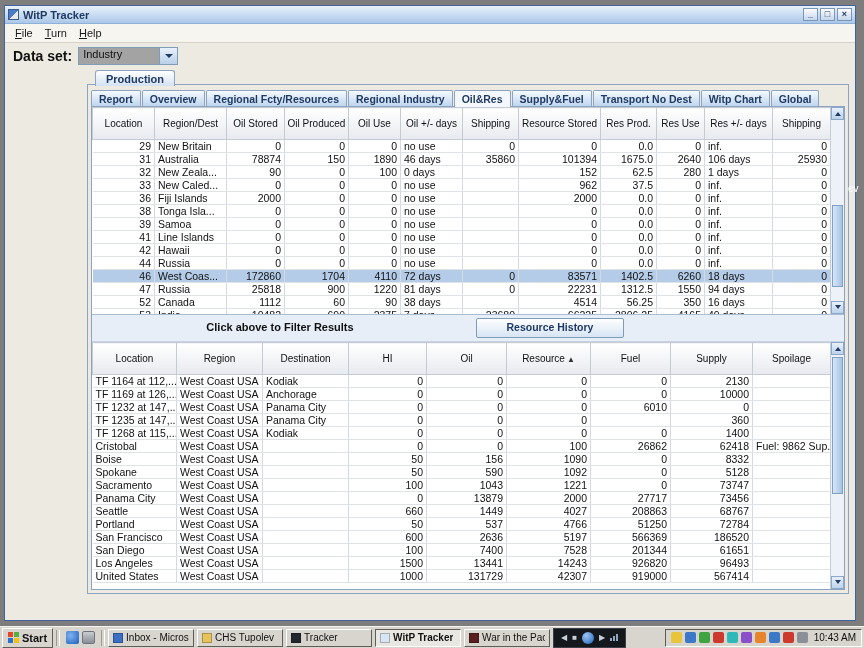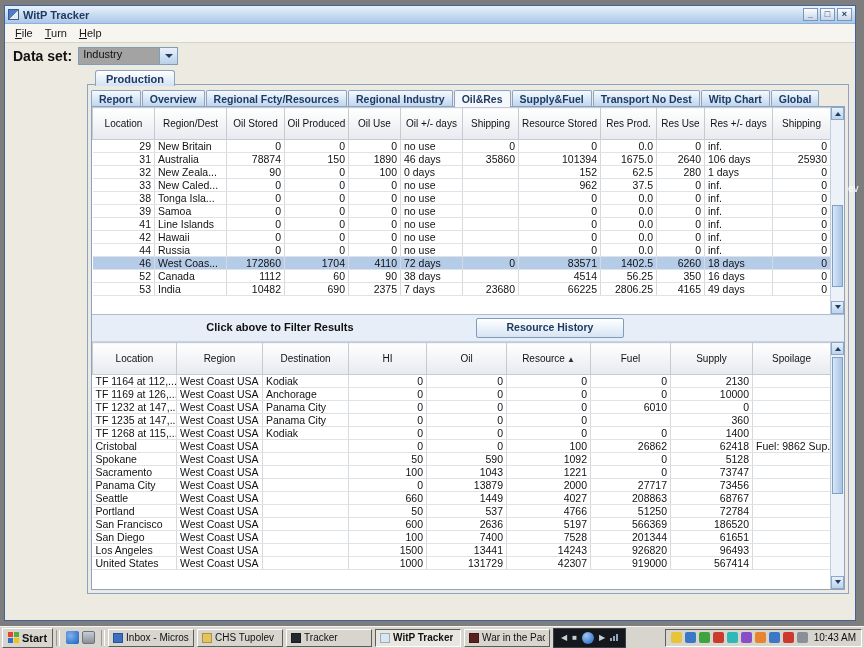--- a/index.html
+++ b/index.html
@@ -255,20 +255,34 @@
                     <td class="cell a-r">0</td>
                     <td class="cell a-l">no use</td>
                     <td class="cell a-r"></td>
                     <td class="cell a-r">962</td>
                     <td class="cell a-r">37.5</td>
                     <td class="cell a-r">0</td>
                     <td class="cell a-l">inf.</td>
                     <td class="cell a-r">0</td>
                   </tr>
                   <tr>
+                    <td class="cell a-r">36</td>
+                    <td class="cell a-l">Fiji Islands</td>
+                    <td class="cell a-r">2000</td>
+                    <td class="cell a-r">0</td>
+                    <td class="cell a-r">0</td>
+                    <td class="cell a-l">no use</td>
+                    <td class="cell a-r"></td>
+                    <td class="cell a-r">2000</td>
+                    <td class="cell a-r">0.0</td>
+                    <td class="cell a-r">0</td>
+                    <td class="cell a-l">inf.</td>
+                    <td class="cell a-r">0</td>
+                  </tr>
+                  <tr>
                     <td class="cell a-r">38</td>
                     <td class="cell a-l">Tonga Isla...</td>
                     <td class="cell a-r">0</td>
                     <td class="cell a-r">0</td>
                     <td class="cell a-r">0</td>
                     <td class="cell a-l">no use</td>
                     <td class="cell a-r"></td>
                     <td class="cell a-r">0</td>
                     <td class="cell a-r">0.0</td>
                     <td class="cell a-r">0</td>
@@ -336,20 +350,34 @@
                     <td class="cell a-l">West Coas...</td>
                     <td class="cell a-r">172860</td>
                     <td class="cell a-r">1704</td>
                     <td class="cell a-r">4110</td>
                     <td class="cell a-l">72 days</td>
                     <td class="cell a-r">0</td>
                     <td class="cell a-r">83571</td>
                     <td class="cell a-r">1402.5</td>
                     <td class="cell a-r">6260</td>
                     <td class="cell a-l">18 days</td>
+                    <td class="cell a-r">0</td>
+                  </tr>
+                  <tr>
+                    <td class="cell a-r">47</td>
+                    <td class="cell a-l">Russia</td>
+                    <td class="cell a-r">25818</td>
+                    <td class="cell a-r">900</td>
+                    <td class="cell a-r">1220</td>
+                    <td class="cell a-l">81 days</td>
+                    <td class="cell a-r">0</td>
+                    <td class="cell a-r">22231</td>
+                    <td class="cell a-r">1312.5</td>
+                    <td class="cell a-r">1550</td>
+                    <td class="cell a-l">94 days</td>
                     <td class="cell a-r">0</td>
                   </tr>
                   <tr>
                     <td class="cell a-r">52</td>
                     <td class="cell a-l">Canada</td>
                     <td class="cell a-r">1112</td>
                     <td class="cell a-r">60</td>
                     <td class="cell a-r">90</td>
                     <td class="cell a-l">38 days</td>
                     <td class="cell a-r"></td>
@@ -480,20 +508,31 @@
                   <tr>
                     <td class="cell a-l">Cristobal</td>
                     <td class="cell a-l">West Coast USA</td>
                     <td class="cell a-l"></td>
                     <td class="cell a-r">0</td>
                     <td class="cell a-r">0</td>
                     <td class="cell a-r">100</td>
                     <td class="cell a-r">26862</td>
                     <td class="cell a-r">62418</td>
                     <td class="cell a-l">Fuel: 9862 Sup...</td>
+                  </tr>
+                  <tr>
+                    <td class="cell a-l">Boise</td>
+                    <td class="cell a-l">West Coast USA</td>
+                    <td class="cell a-l"></td>
+                    <td class="cell a-r">50</td>
+                    <td class="cell a-r">156</td>
+                    <td class="cell a-r">1090</td>
+                    <td class="cell a-r">0</td>
+                    <td class="cell a-r">8332</td>
+                    <td class="cell a-l"></td>
                   </tr>
                   <tr>
                     <td class="cell a-l">Spokane</td>
                     <td class="cell a-l">West Coast USA</td>
                     <td class="cell a-l"></td>
                     <td class="cell a-r">50</td>
                     <td class="cell a-r">590</td>
                     <td class="cell a-r">1092</td>
                     <td class="cell a-r">0</td>
                     <td class="cell a-r">5128</td>

